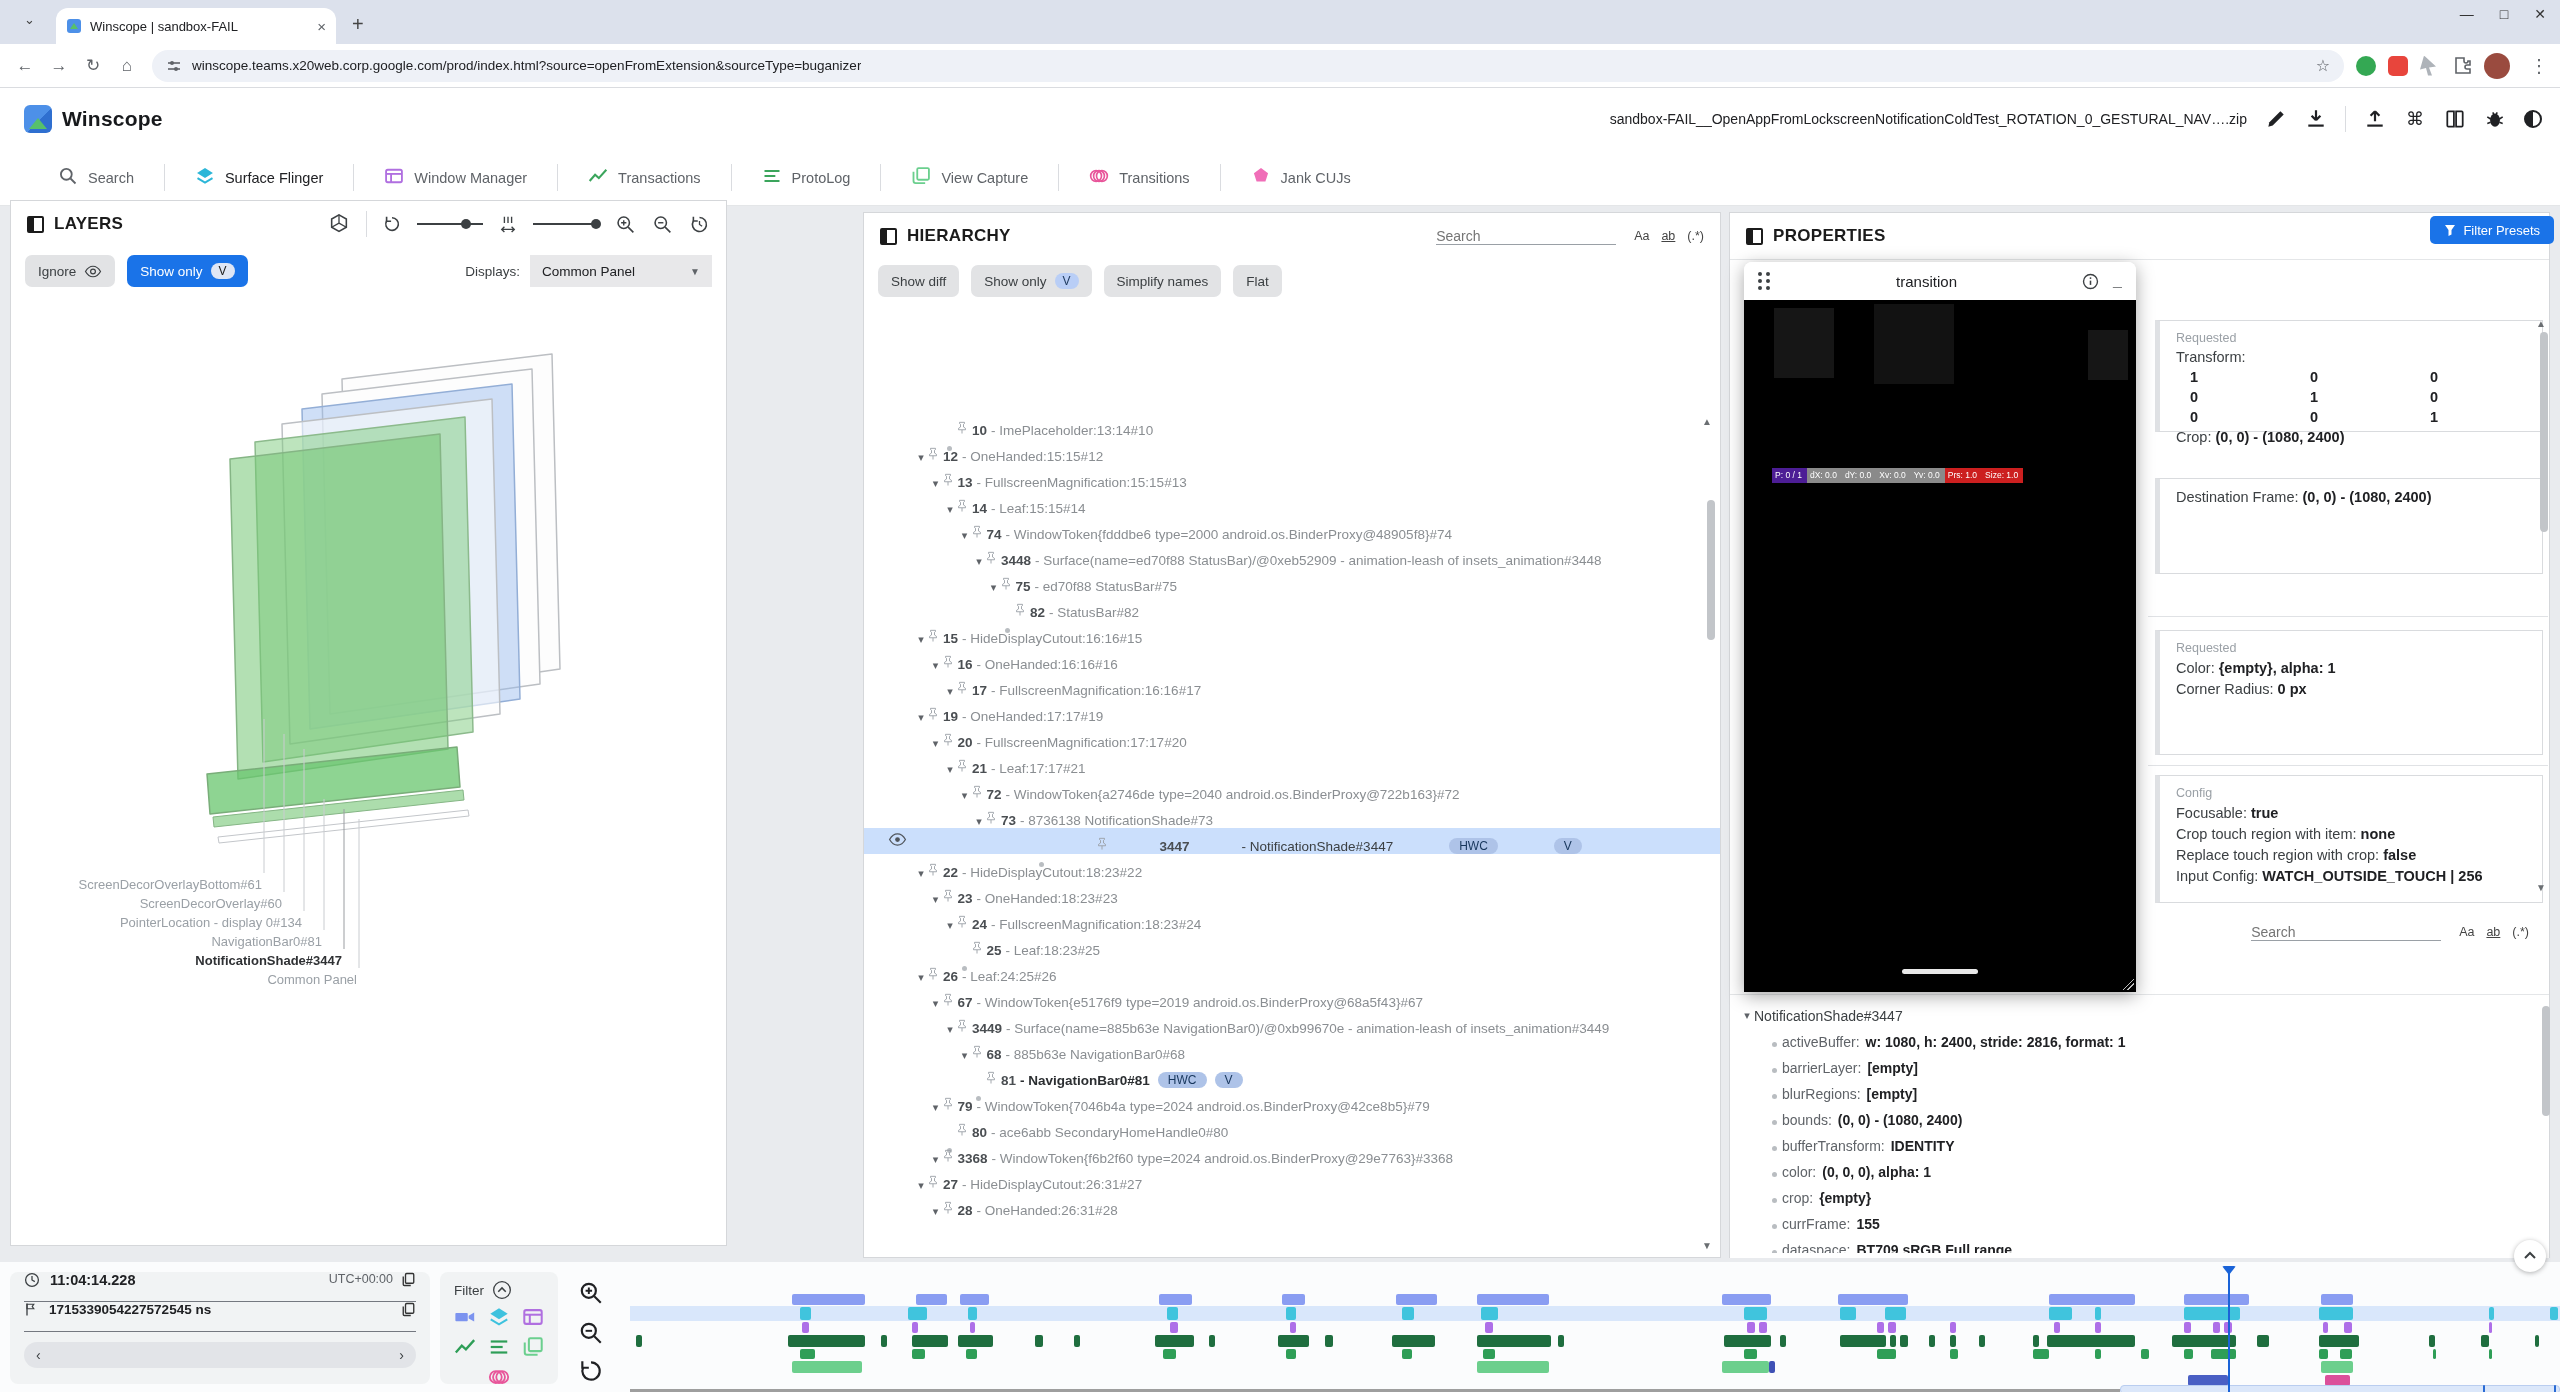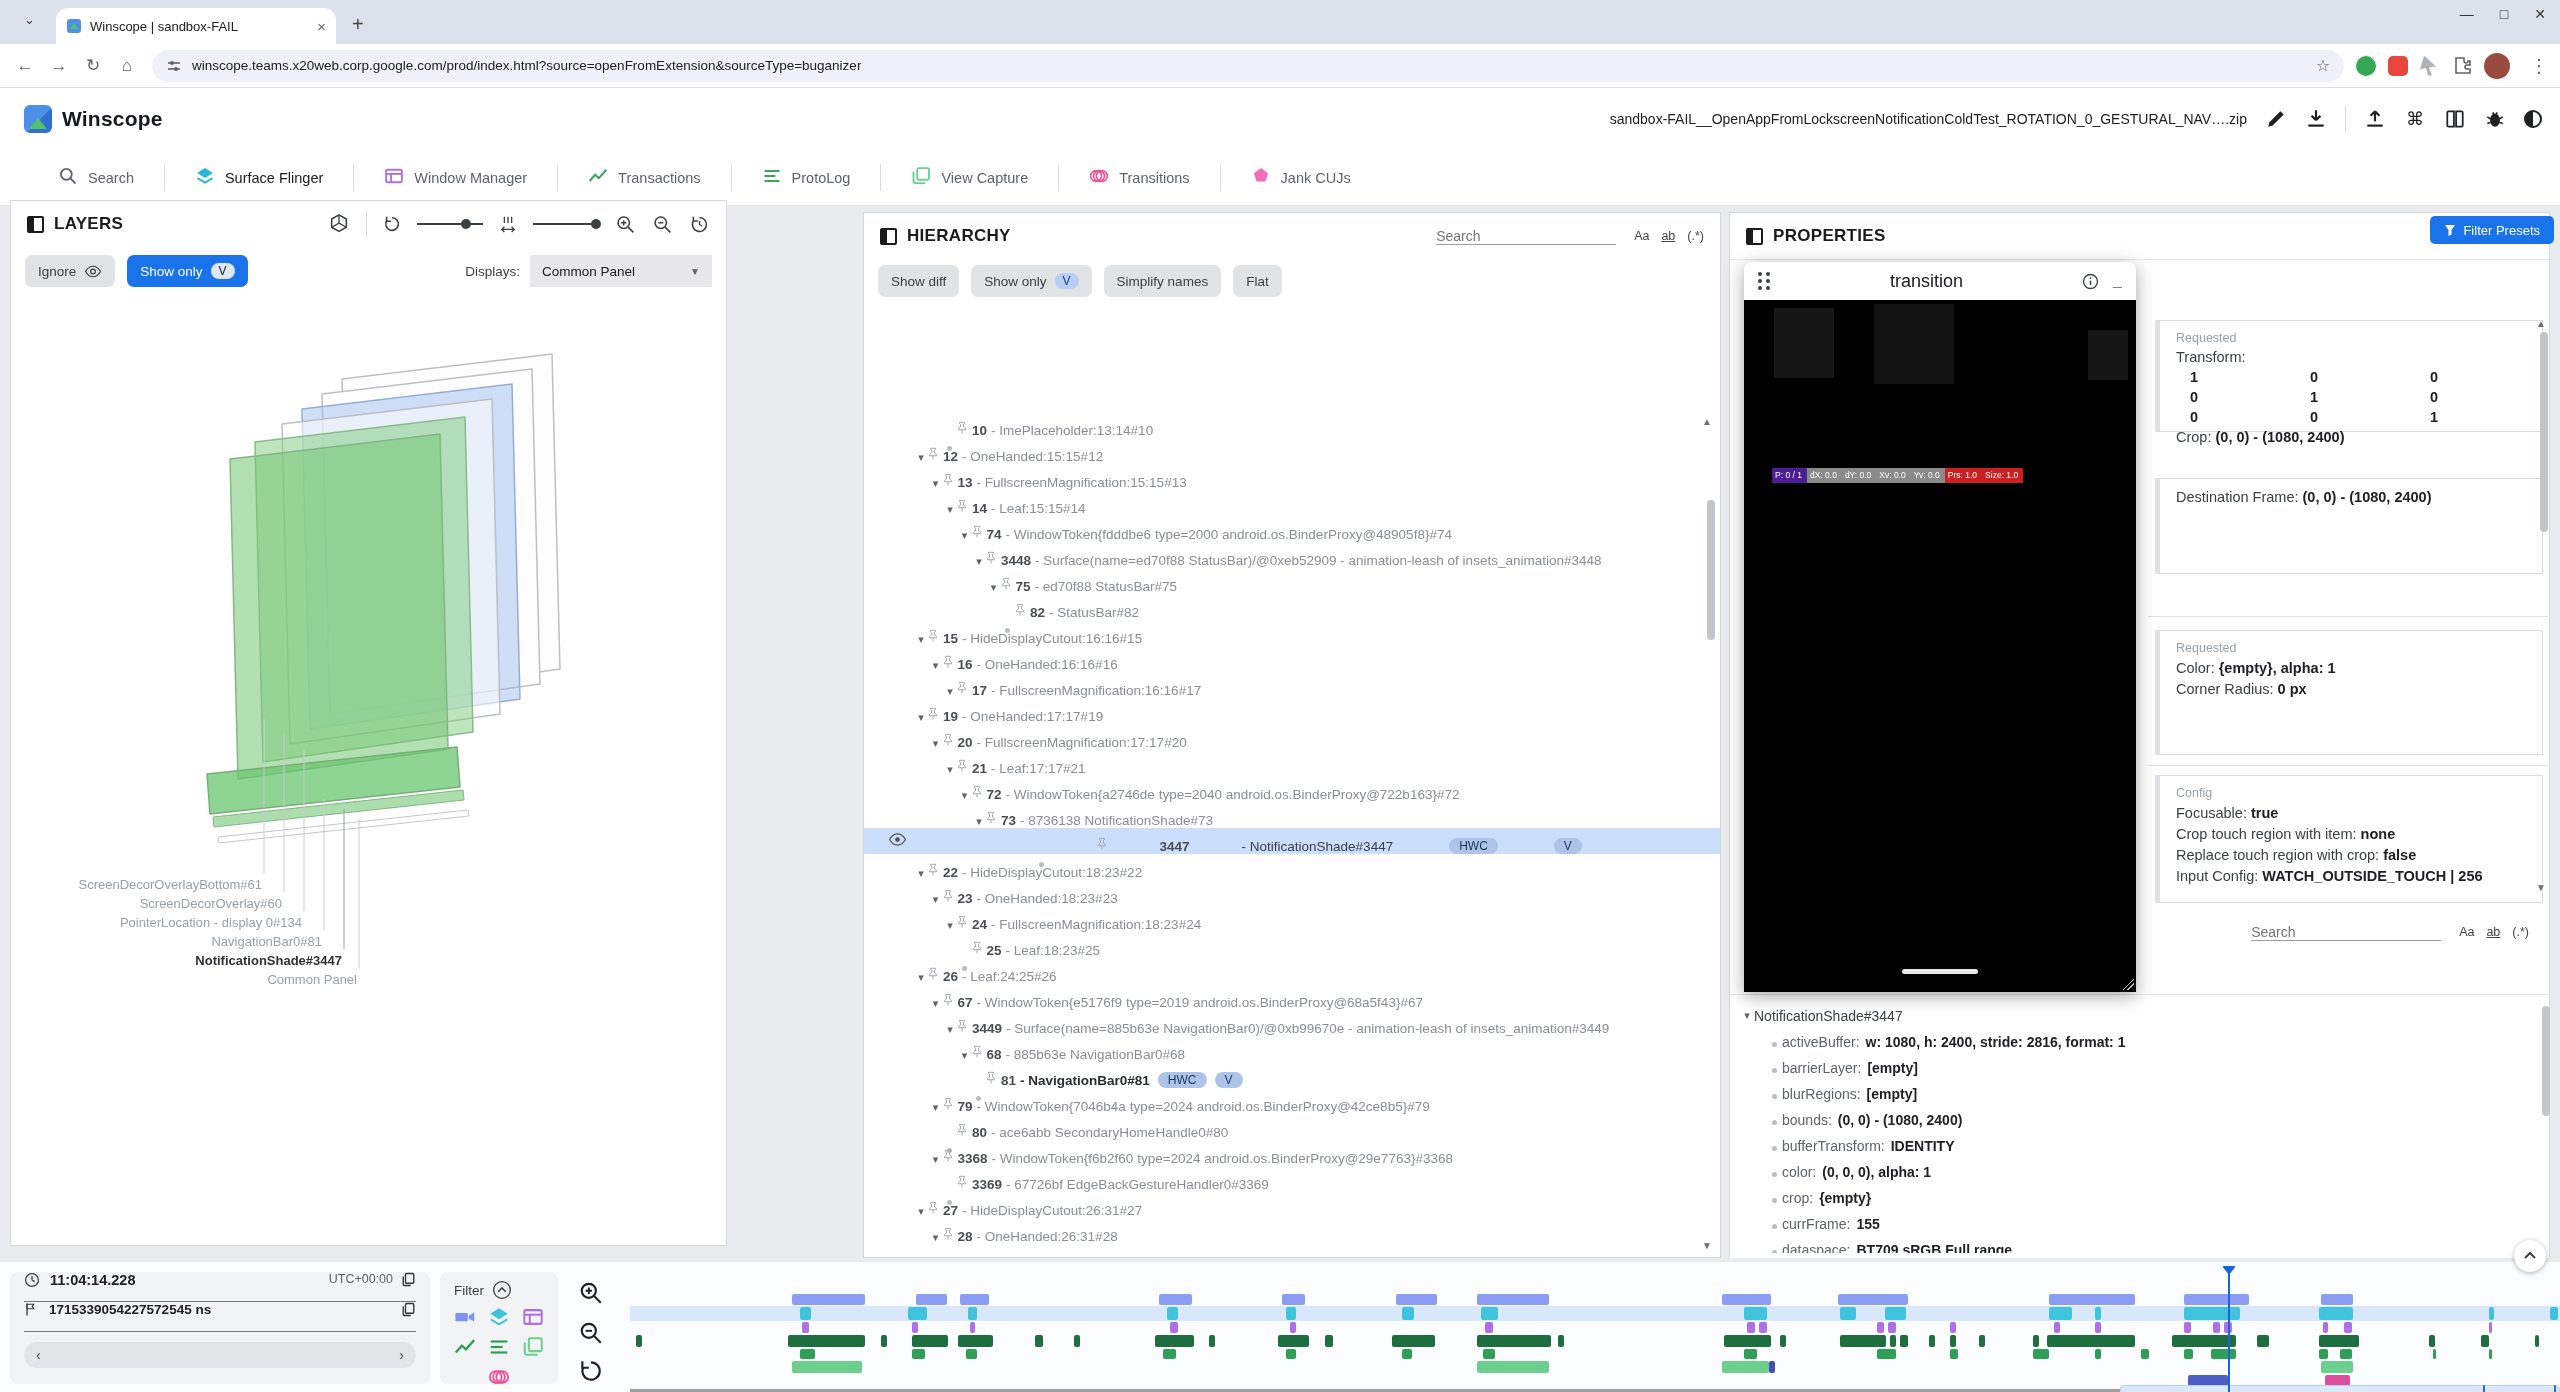--- a/index.html
+++ b/index.html
@@ -85,21 +85,21 @@
   .pval { font-weight:700; color:#202124; }
   .pline { margin-top:5px; }
   .matrix { display:grid; grid-template-columns:120px 120px 120px; row-gap:4px; margin:4px 0 4px 14px; }
   .pdivider { position:absolute; height:1px; background:#e0e2e5; }
   
   #overlay { position:absolute; left:1744px; top:262px; width:392px; height:730px; z-index:20;
              box-shadow:0 4px 18px rgba(0,0,0,.35); border-radius:8px 8px 2px 2px; }
   #overlay .ohead { height:38px; background:#fff; border-radius:8px 8px 0 0; display:flex; align-items:center; padding:0 14px; }
   .dots { display:grid; grid-template-columns:5px 5px; gap:3px; }
   .dots i { width:4px; height:4px; border-radius:50%; background:#3c4043; }
-  #overlay .otitle { flex:1; text-align:center; font-size:18px; color:#202124; }
+  #overlay .otitle { flex:1; text-align:center; font-size:15px; color:#202124; }
   #overlay .oscreen { position:relative; height:692px; background:#000; overflow:hidden; }
   #pbar { position:absolute; left:28px; top:168px; height:15px; display:flex; }
   #pbar span { font-size:8.5px; color:#fff; padding:2px 5px 0 3px; white-space:nowrap; }
   .homebar { position:absolute; left:158px; bottom:18px; width:76px; height:5px; border-radius:3px; background:#e8e8e8; }
   .resize { position:absolute; right:2px; bottom:2px; width:12px; height:12px;
             background:linear-gradient(135deg,transparent 50%,#bbb 50%,#bbb 58%,transparent 58%,transparent 70%,#bbb 70%,#bbb 78%,transparent 78%); }
   
   .drow { display:flex; align-items:flex-start; min-height:26px; padding-top:5px; font-size:14px; white-space:nowrap; }
   .drow .k { color:#5f6368; margin-right:6px; }
   .drow .v { font-weight:700; color:#202124; }
@@ -675,30 +675,20 @@
     </div>
     <div class="trow">
       <span style="width:64.5px;flex:none"></span>
       <span class="arrow">▾</span>
       <span><svg width="10" height="14" viewBox="0 0 12 16" style="margin-top:2px;flex:none">
           <path d="M3 1.2h6v1.4l-1.2.9v3.3l2.4 1.7v1.6H1.8V8.5l2.4-1.7V3.5L3 2.6z" fill="none" stroke="#9aa0a6" stroke-width="1.1"></path>
           <line x1="6" y1="10.3" x2="6" y2="14.6" stroke="#9aa0a6" stroke-width="1.1"></line>
         </svg></span>
       <span class="num">3368</span>
       <span class="nm">- WindowToken{f6b2f60 type=2024 android.os.BinderProxy@29e7763}#3368</span>
-    </div>
-    <div class="trow">
-      <span style="width:79px;flex:none"></span>
-      <span class="bullet"></span>
-      <span><svg width="10" height="14" viewBox="0 0 12 16" style="margin-top:2px;flex:none">
-          <path d="M3 1.2h6v1.4l-1.2.9v3.3l2.4 1.7v1.6H1.8V8.5l2.4-1.7V3.5L3 2.6z" fill="none" stroke="#9aa0a6" stroke-width="1.1"></path>
-          <line x1="6" y1="10.3" x2="6" y2="14.6" stroke="#9aa0a6" stroke-width="1.1"></line>
-        </svg></span>
-      <span class="num">3369</span>
-      <span class="nm">- 67726bf EdgeBackGestureHandler0#3369</span>
     </div>
     <div class="trow">
       <span style="width:50px;flex:none"></span>
       <span class="arrow">▾</span>
       <span><svg width="10" height="14" viewBox="0 0 12 16" style="margin-top:2px;flex:none">
           <path d="M3 1.2h6v1.4l-1.2.9v3.3l2.4 1.7v1.6H1.8V8.5l2.4-1.7V3.5L3 2.6z" fill="none" stroke="#9aa0a6" stroke-width="1.1"></path>
           <line x1="6" y1="10.3" x2="6" y2="14.6" stroke="#9aa0a6" stroke-width="1.1"></line>
         </svg></span>
       <span class="num">27</span>
       <span class="nm">- HideDisplayCutout:26:31#27</span>

